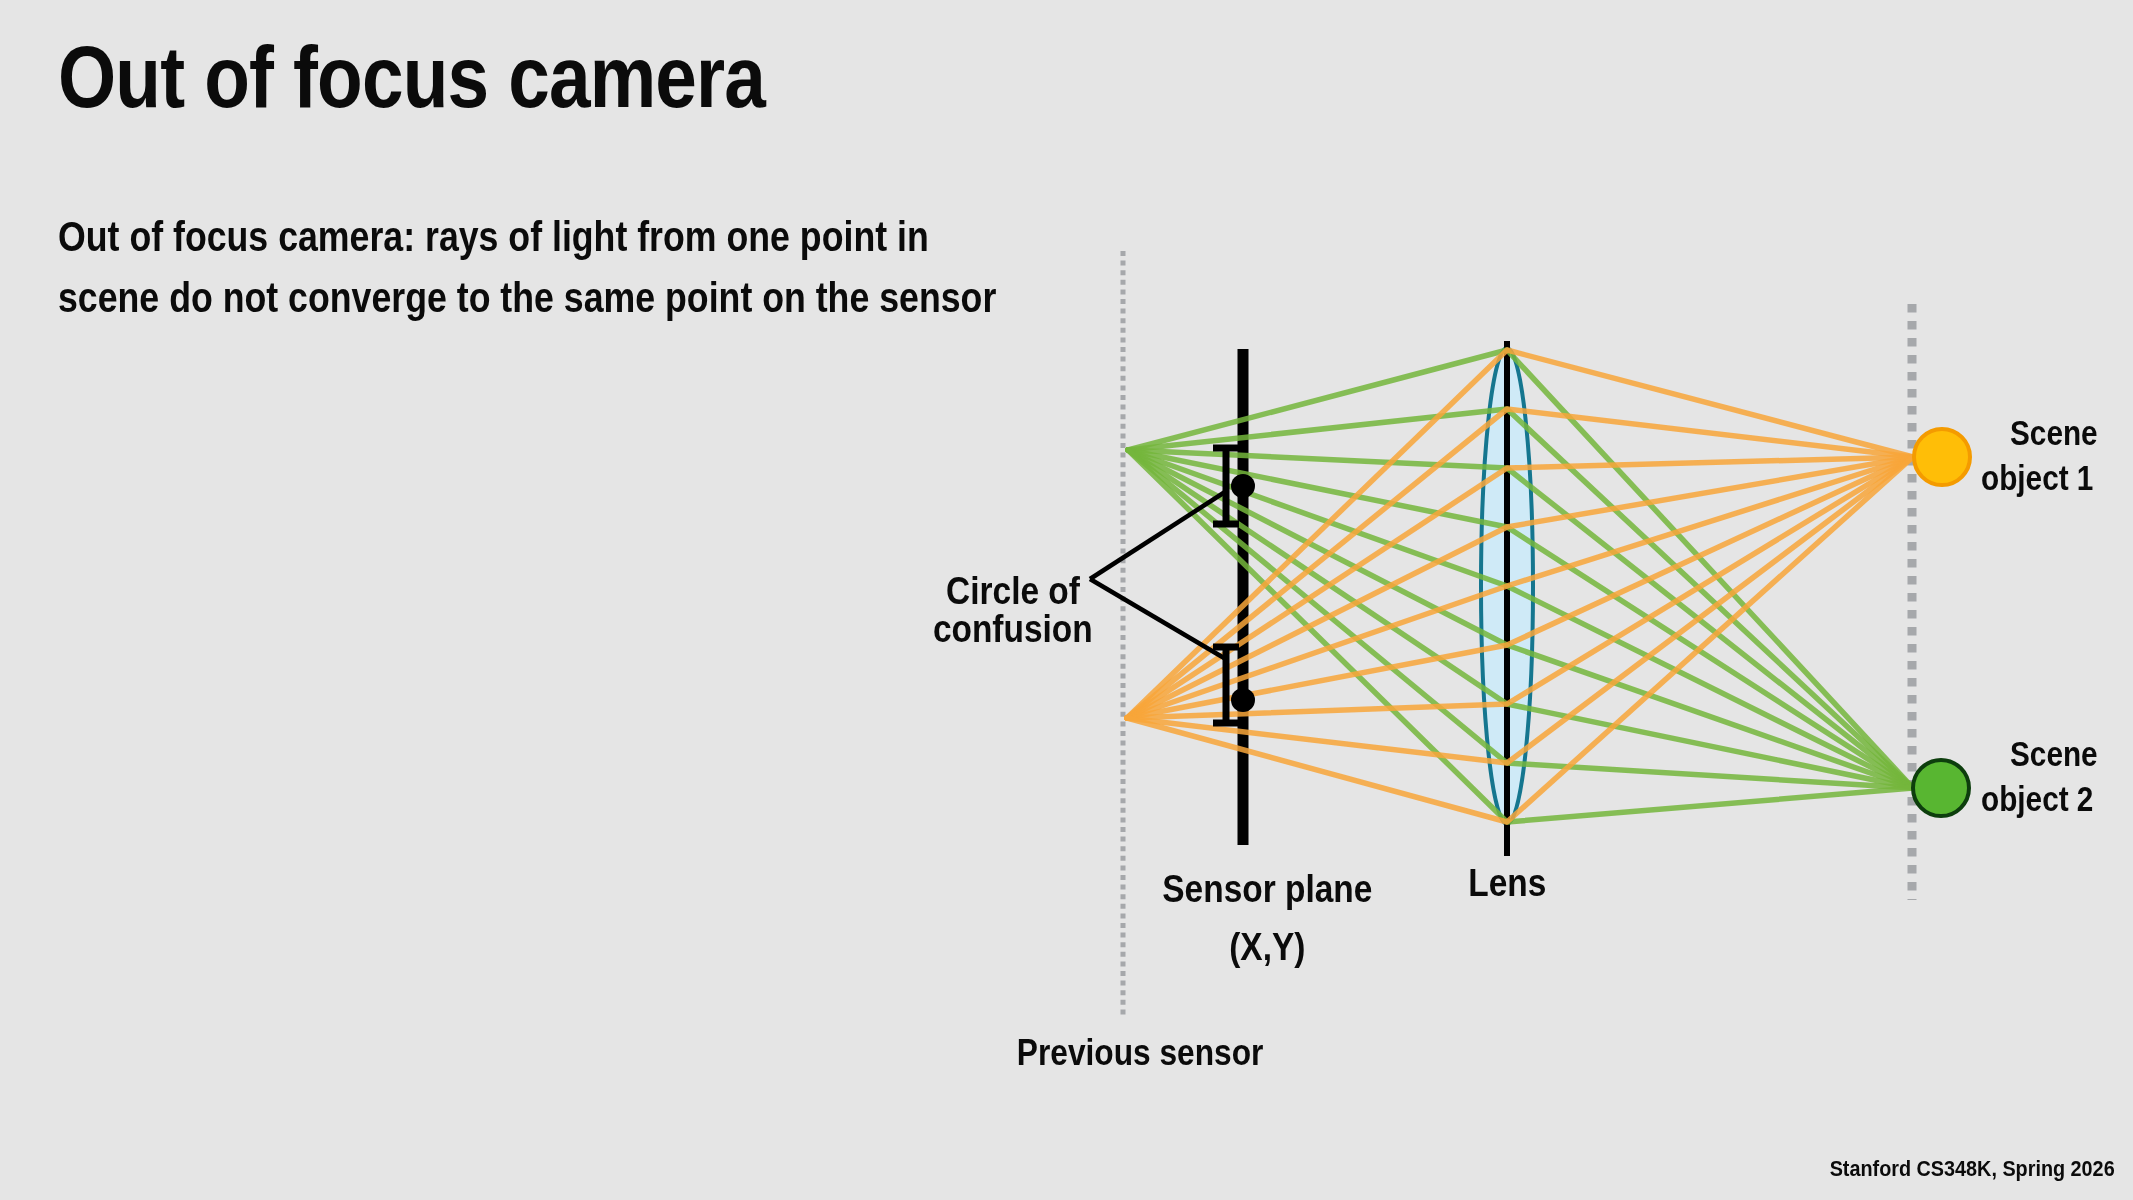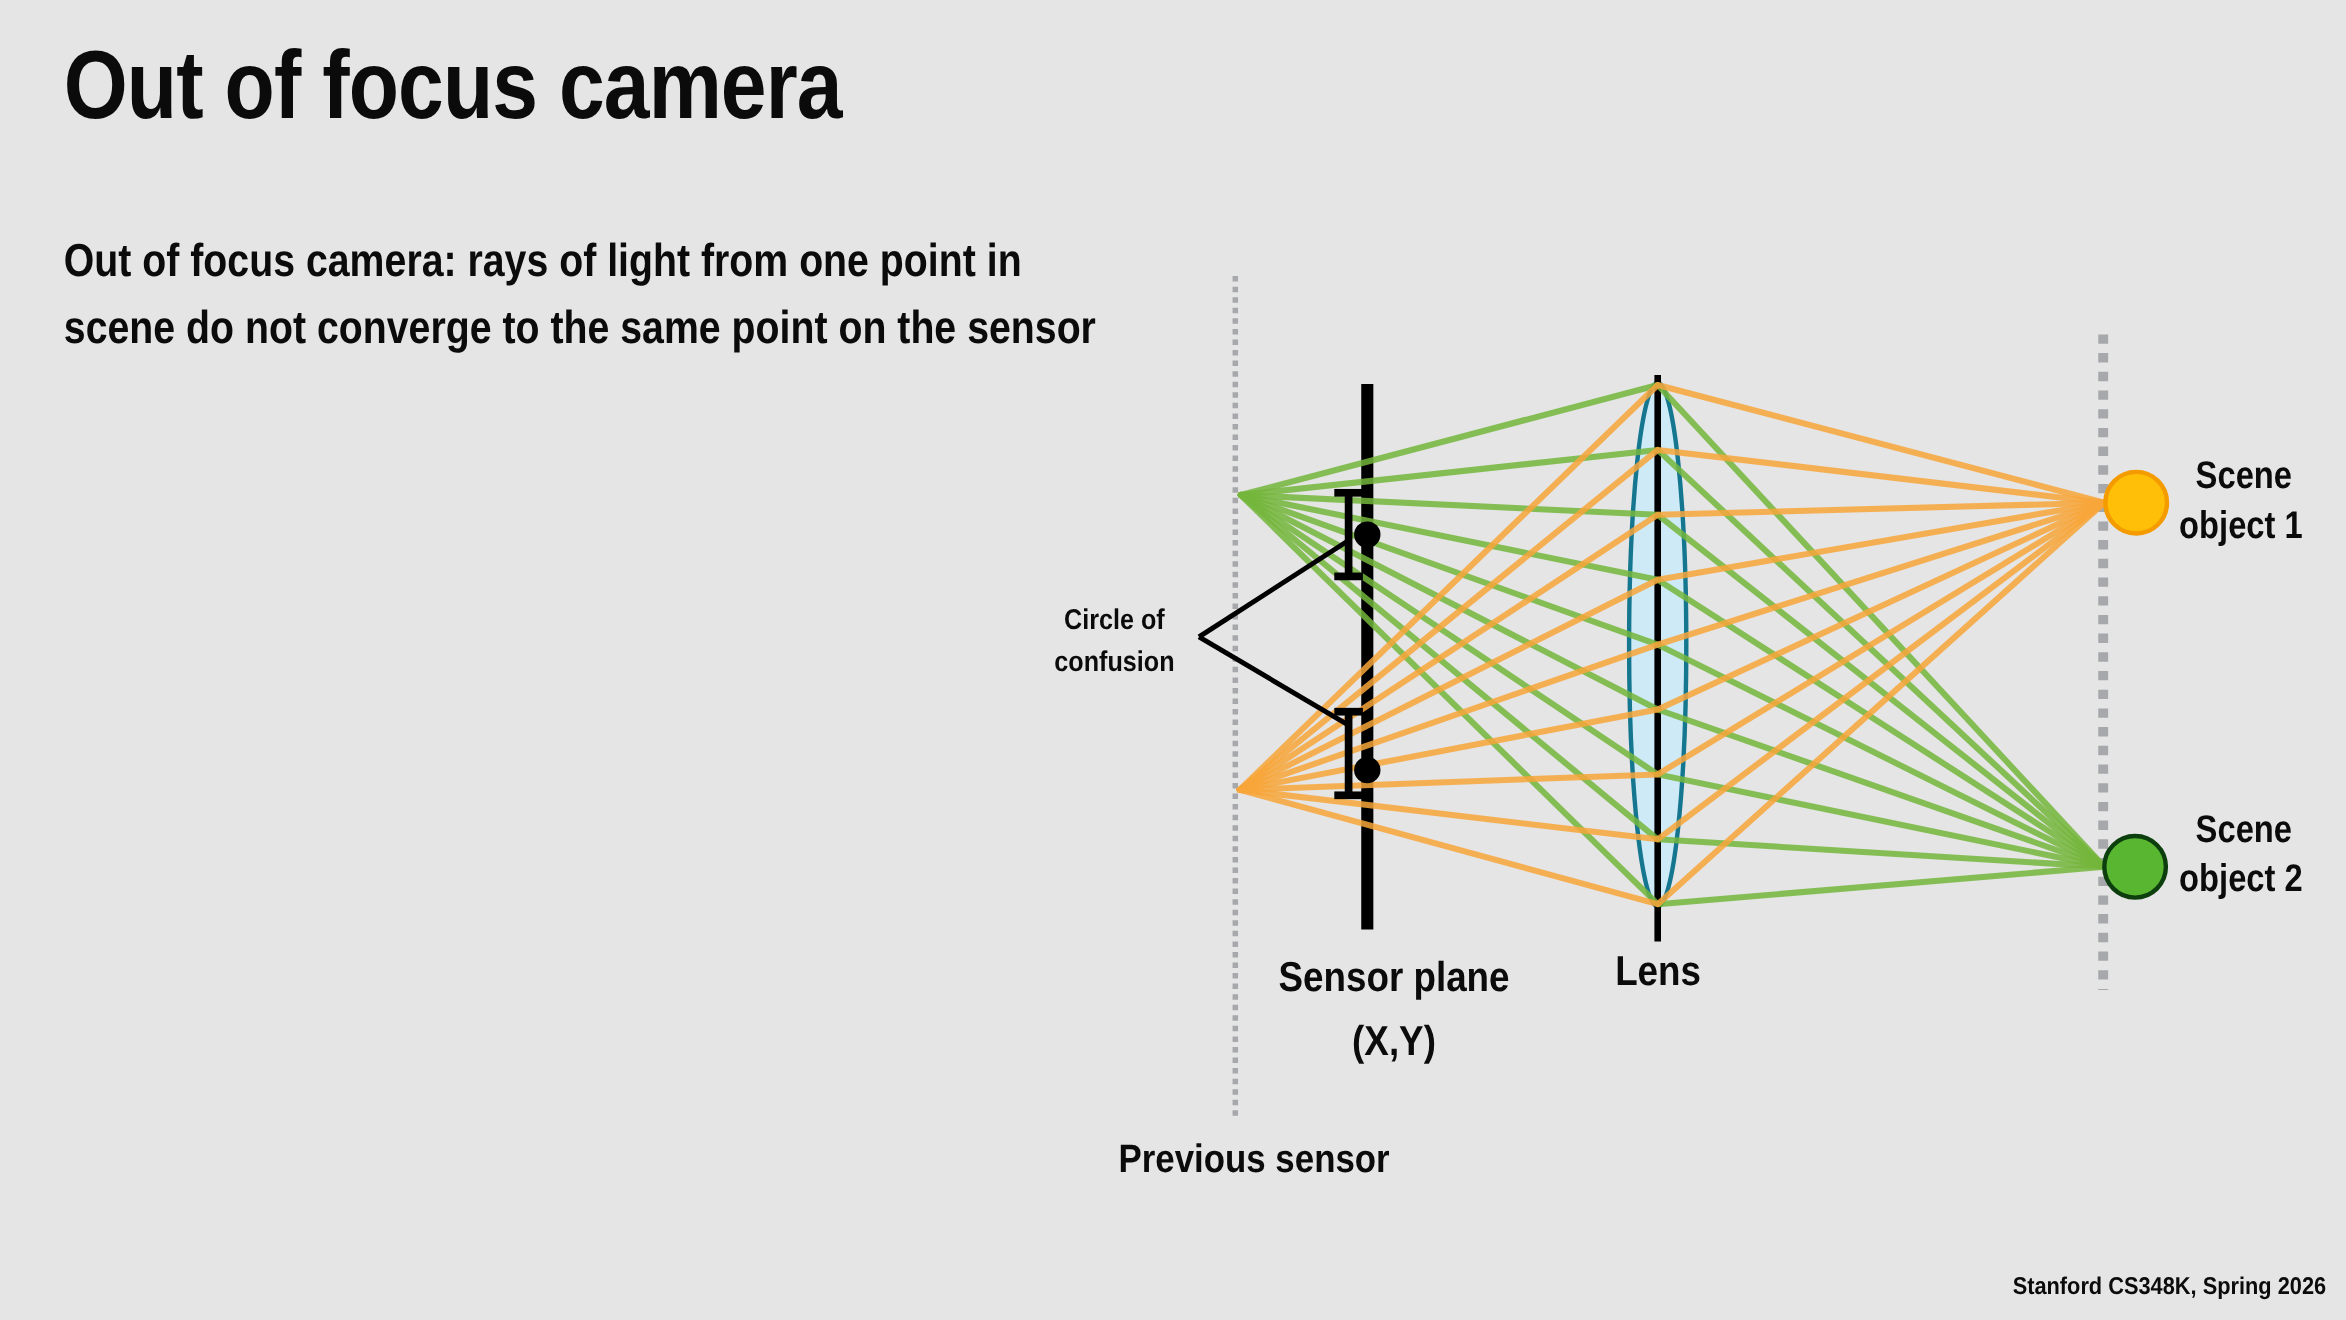--- a/index.html
+++ b/index.html
@@ -6,25 +6,25 @@
   .slide{position:relative;width:2133px;height:1200px;background:#e5e5e5;overflow:hidden;
          font-family:"Liberation Sans",sans-serif;color:#0b0b0b;}
   .abs{position:absolute;}
   .b{font-weight:bold;}
   .cx{display:inline-block;transform:scaleX(.88);transform-origin:center;white-space:nowrap;}
   .cl{display:inline-block;transform:scaleX(.85);transform-origin:left center;white-space:nowrap;}
   .cr{display:inline-block;transform:scaleX(.9);transform-origin:right center;white-space:nowrap;}
   .title{left:58px;top:28px;font-size:88px;line-height:97px;letter-spacing:-1px;}
   .bodytext{left:58px;top:206px;font-size:42px;line-height:61px;}
   .lbl{text-align:center;}
-  .coc-label{left:898px;top:544px;width:230px;font-size:26px;line-height:38px;}
+  .coc-label{left:898px;top:572px;width:230px;font-size:38px;line-height:38px;}
   .sensor-label{left:1147px;top:860px;width:240px;font-size:38px;line-height:58px;}
   .lens-label{left:1433px;top:862px;width:148px;font-size:38px;}
   .prev-label{left:1000px;top:1030px;width:266px;font-size:36px;line-height:46px;}
-  .scene-label{font-size:35px;line-height:45px;text-align:center;}
+  .scene-label{font-size:35px;line-height:45px;text-align:right;}
   .scene1{left:1981px;top:410px;}
   .scene2{left:1981px;top:731px;}
   .footer{left:1600px;top:1156px;width:515px;font-size:22px;text-align:right;}
   svg{position:absolute;left:0;top:0;}
 </style>
 </head>
 <body>
 
 <div class="slide">
 

